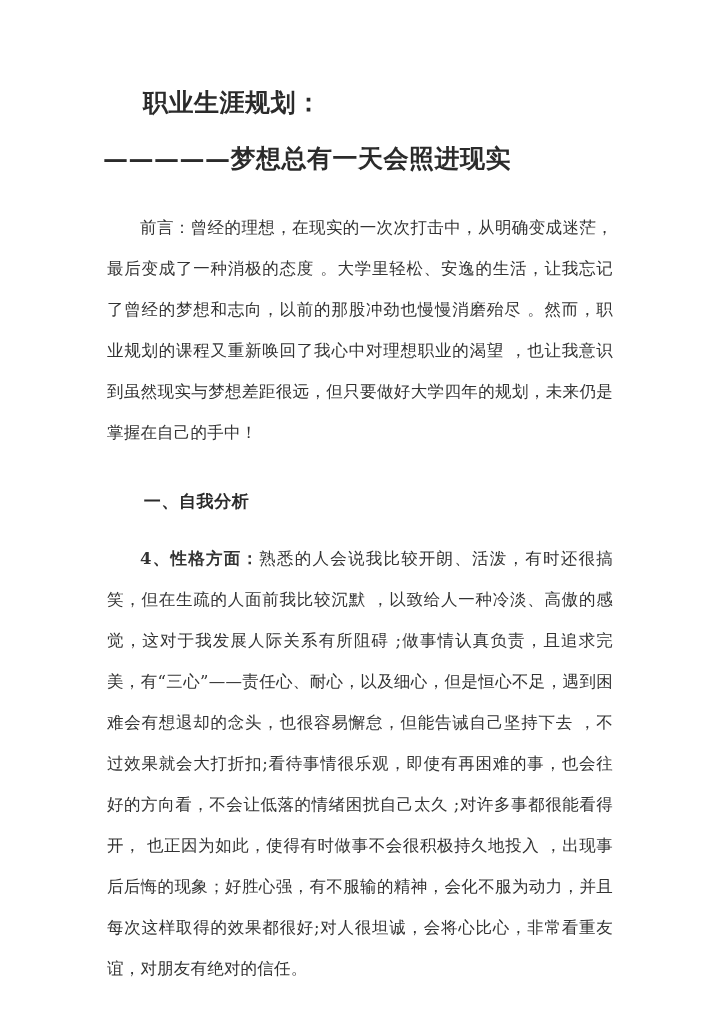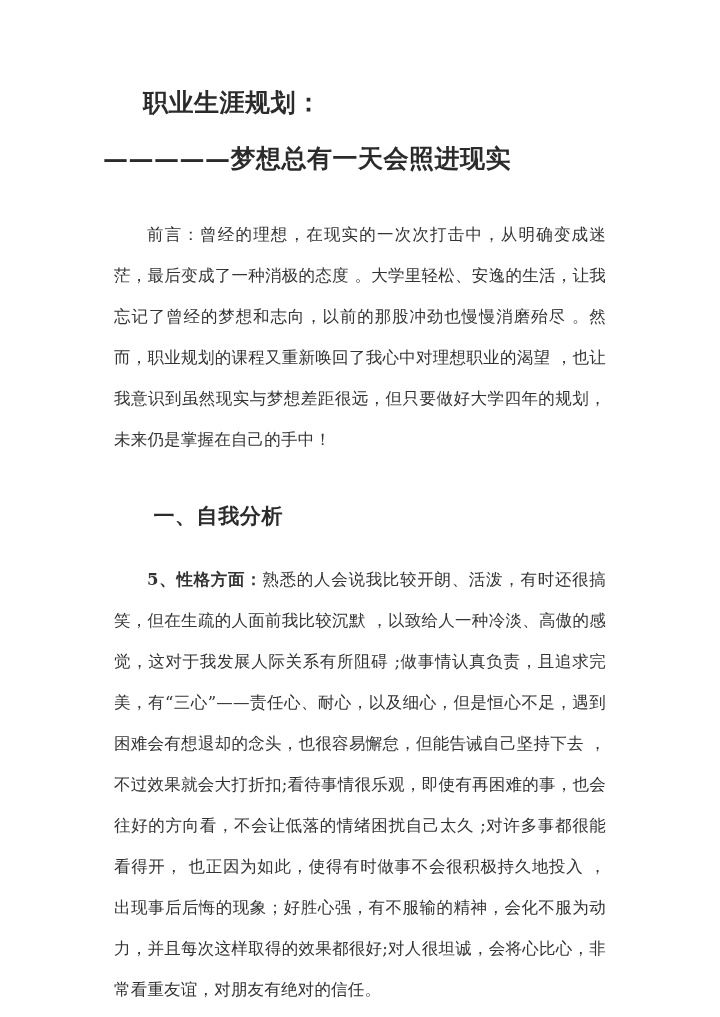--- a/index.html
+++ b/index.html
@@ -45,41 +45,41 @@
     line-height: 34px;
     font-weight: 700;
     color: #2b2b2b;
     text-align: left;
     letter-spacing: 0.5px;
     white-space: pre;
   }
 
   
   .para {
-    margin: 11px;
+    margin: 4px;
     font-size: 16.5px;
     line-height: 41px;
     color: #333333;
     text-align: justify;
     text-justify: inter-ideograph;
     text-indent: 2em;
     letter-spacing: 0.2px;
   }
   .para-intro {
     padding-top: 27px;
   }
   .para-item {
     padding-top: 12px;
   }
 
   
   .section-heading {
     margin: 0;
     padding-top: 24px;
-    font-size: 21px;
+    font-size: 17px;
     line-height: 41px;
     font-weight: 700;
     color: #2b2b2b;
     text-indent: 2.4em;
     letter-spacing: 0.6px;
   }
 
   .label-strong {
     font-weight: 700;
   }
@@ -91,16 +91,16 @@
   <div class="doc-body">
 
     <h1 class="title-main">职业生涯规划：</h1>
 
     <h2 class="title-sub">—————梦想总有一天会照进现实</h2>
 
     <p class="para para-intro">前言：曾经的理想，在现实的一次次打击中，从明确变成迷茫，最后变成了一种消极的态度 。大学里轻松、安逸的生活，让我忘记了曾经的梦想和志向，以前的那股冲劲也慢慢消磨殆尽 。然而，职业规划的课程又重新唤回了我心中对理想职业的渴望 ，也让我意识到虽然现实与梦想差距很远，但只要做好大学四年的规划，未来仍是掌握在自己的手中！</p>
 
     <h3 class="section-heading">一、自我分析</h3>
 
-    <p class="para para-item"><span class="label-strong">5、性格方面：</span><span>熟悉的人会说我比较开朗、活泼，有时还很搞笑，但在生疏的人面前我比较沉默 ，以致给人一种冷淡、高傲的感觉，这对于我发展人际关系有所阻碍 ;做事情认真负责，且追求完美，有“三心”——责任心、耐心，以及细心，但是恒心不足，遇到困难会有想退却的念头，也很容易懈怠，但能告诫自己坚持下去 ，不过效果就会大打折扣;看待事情很乐观，即使有再困难的事，也会往好的方向看，不会让低落的情绪困扰自己太久 ;对许多事都很能看得开， 也正因为如此，使得有时做事不会很积极持久地投入 ，出现事后后悔的现象；好胜心强，有不服输的精神，会化不服为动力，并且每次这样取得的效果都很好;对人很坦诚，会将心比心，非常看重友谊，对朋友有绝对的信任。</span></p>
+    <p class="para para-item"><span class="label-strong">4、性格方面：</span><span>熟悉的人会说我比较开朗、活泼，有时还很搞笑，但在生疏的人面前我比较沉默 ，以致给人一种冷淡、高傲的感觉，这对于我发展人际关系有所阻碍 ;做事情认真负责，且追求完美，有“三心”——责任心、耐心，以及细心，但是恒心不足，遇到困难会有想退却的念头，也很容易懈怠，但能告诫自己坚持下去 ，不过效果就会大打折扣;看待事情很乐观，即使有再困难的事，也会往好的方向看，不会让低落的情绪困扰自己太久 ;对许多事都很能看得开， 也正因为如此，使得有时做事不会很积极持久地投入 ，出现事后后悔的现象；好胜心强，有不服输的精神，会化不服为动力，并且每次这样取得的效果都很好;对人很坦诚，会将心比心，非常看重友谊，对朋友有绝对的信任。</span></p>
 
   </div>
 </div>
 
 </body></html>

